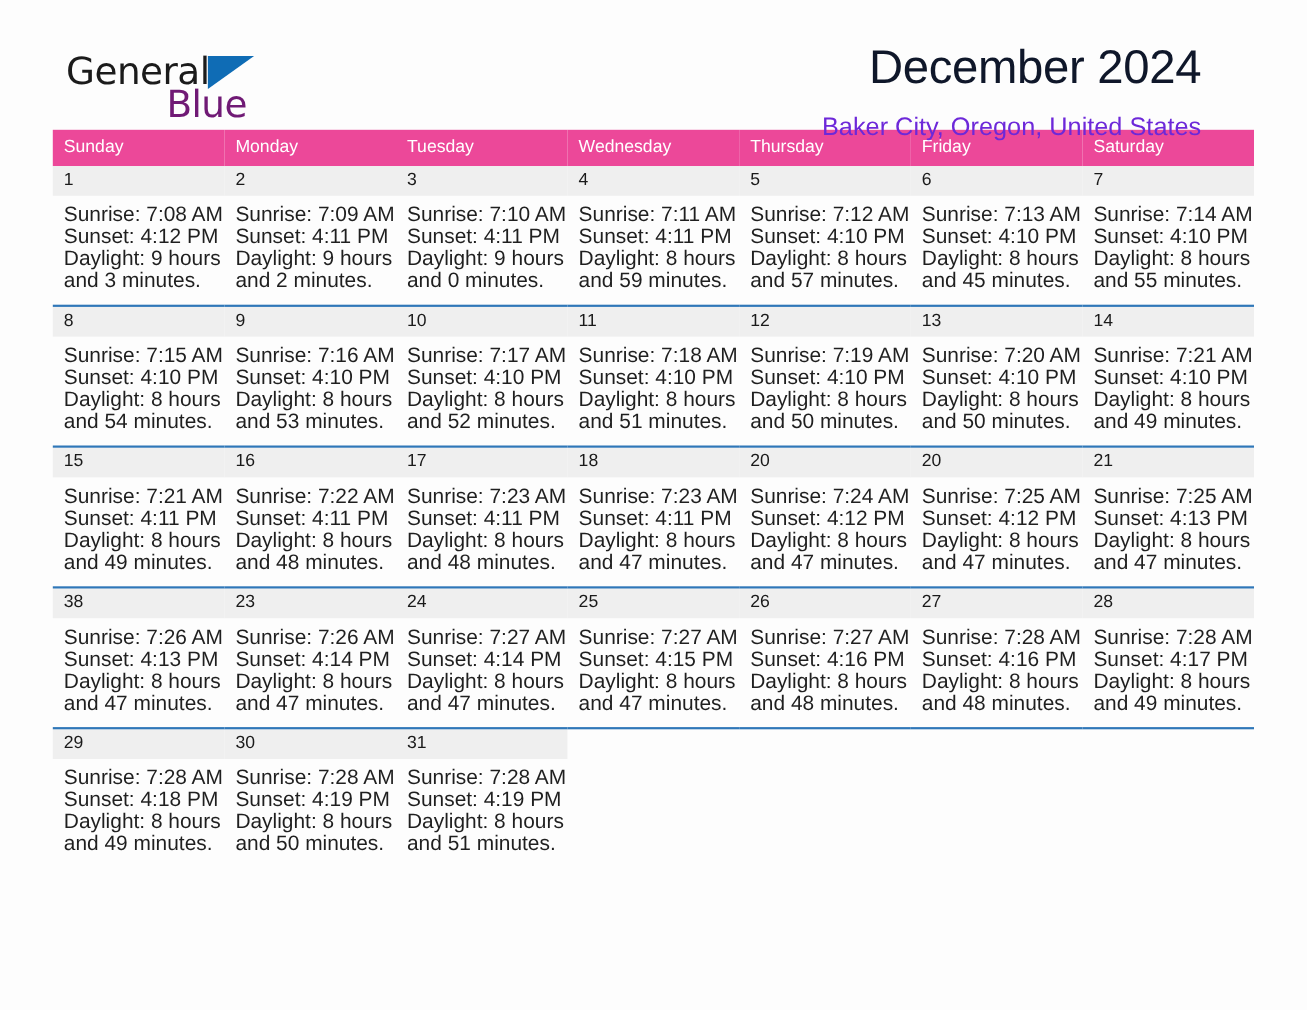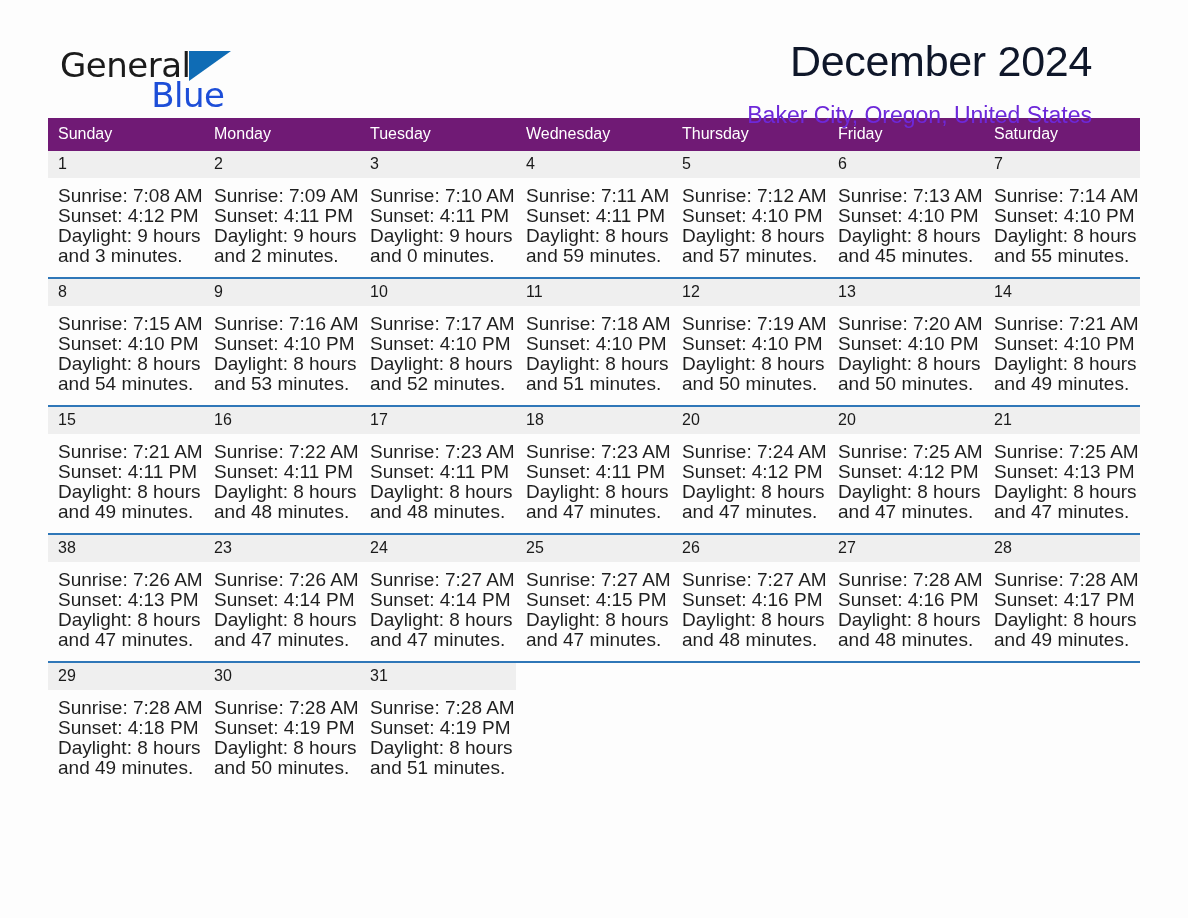--- a/index.html
+++ b/index.html
@@ -51,21 +51,21 @@
     height: 0;
     margin-left: -2px;
     border-left: 42px solid #0f6cb5;
     border-bottom: 30px solid transparent;
     position: relative;
     top: 3px;
   }
   .brand-row2 {
     display: block;
     font-size: 34px;
-    color: #1d4ed8;
+    color: #701a75;
     font-family: "DejaVu Sans", sans-serif;
     text-align: right;
     margin-top: -4px;
     padding-right: 6px;
     letter-spacing: -0.5px;
   }
 
   .title-block {
     position: absolute;
     right: 0;
@@ -89,21 +89,21 @@
   }
 
   
   .calendar {
     width: 1092px;
     border-collapse: collapse;
     table-layout: fixed;
     margin-top: 13px;
   }
   .calendar th {
-    background: #701a75;
+    background: #ec4899;
     color: #ffffff;
     font-weight: normal;
     font-size: 16px;
     text-align: left;
     padding: 8px 0 9px 10px;
     line-height: 1;
   }
 
   .week-row > td {
     vertical-align: top;

